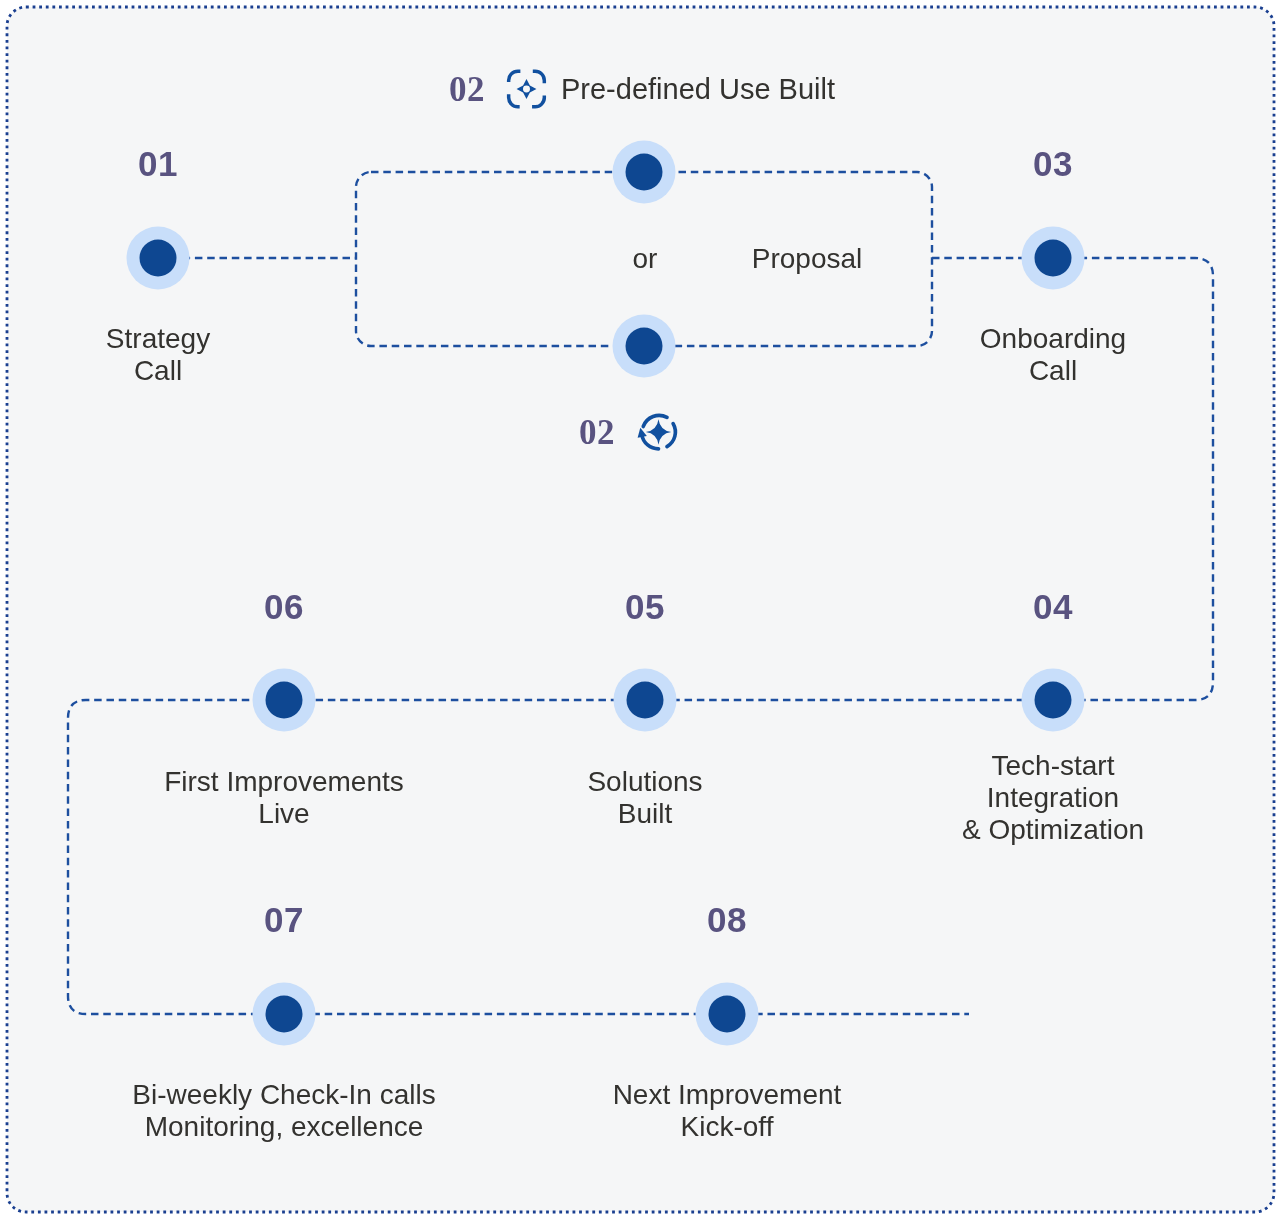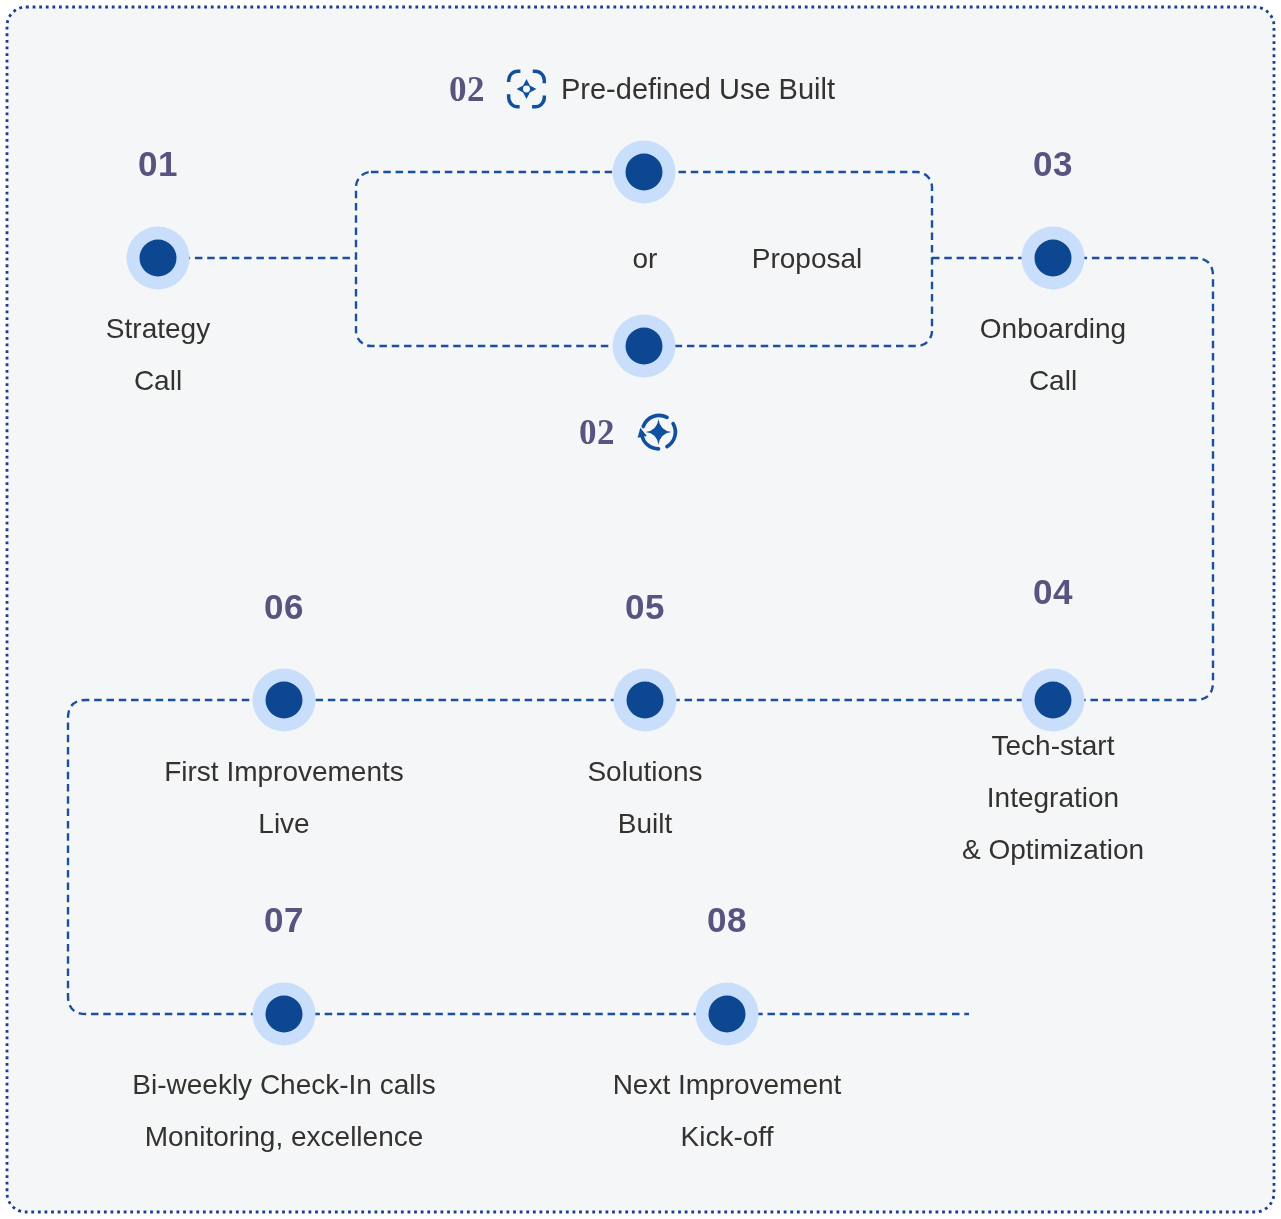--- a/index.html
+++ b/index.html
@@ -21,21 +21,21 @@
     background:var(--node_halo);transform:translate(-50%,-50%);
     display:flex;align-items:center;justify-content:center;
   }
   .dot{width:37px;height:37px;border-radius:50%;background:var(--node_fill);}
   .num{
     position:absolute;transform:translate(-50%,-50%);
     font-size:35px;font-weight:700;color:var(--step_number);letter-spacing:.5px;white-space:nowrap;
   }
   .lbl{
     position:absolute;transform:translate(-50%,-50%);text-align:center;
-    white-space:pre-line;font-size:28px;line-height:52px;color:var(--label_text);
+    white-space:pre-line;font-size:28px;line-height:32px;color:var(--label_text);
   }
   .hdr{
     position:absolute;transform:translate(-50%,-50%);
     display:flex;align-items:center;white-space:nowrap;
   }
   .hdr .num-inline{font-size:35px;font-weight:700;color:var(--step_number);letter-spacing:.5px;font-family:Liberation Serif, serif;}
   .hdr .icon{margin-left:21px;margin-right:14px;flex:0 0 auto;display:block;}
   .hdr .hdr-label{font-size:29px;color:var(--label_text);}
   .mid-txt{
     position:absolute;transform:translate(-50%,-50%);
@@ -62,21 +62,21 @@
 
     <path class="dash" d="M158 258 L356 258"></path>
 
     <rect class="dash" x="356" y="172" width="576" height="174" rx="15"></rect>
 
     <path class="dash" d="M932 258 L1195 258 Q1213 258 1213 276 L1213 682 Q1213 700 1195 700 L86 700 Q68 700 68 718 L68 996 Q68 1014 86 1014 L969 1014"></path>
   </svg>
 
   <div class="num" style="left:158px;top:164px">01</div>
   <div class="num" style="left:1053px;top:164px">03</div>
-  <div class="num" style="left:1053px;top:592px">04</div>
+  <div class="num" style="left:1053px;top:607px">04</div>
   <div class="num" style="left:645px;top:607px">05</div>
   <div class="num" style="left:284px;top:607px">06</div>
   <div class="num" style="left:284px;top:920px">07</div>
   <div class="num" style="left:727px;top:920px">08</div>
 
   <div class="hdr" style="left:642px;top:89px">
     <span class="num-inline">02</span>
     <svg class="icon" width="41" height="41" viewBox="0 0 40 40">
       <rect class="icon-stroke" x="2.6" y="2.6" width="34.8" height="34.8" rx="9" stroke-width="3.4" stroke-dasharray="19 12.1" stroke-dashoffset="16.55"></rect>
       <path class="icon-fill" fill-rule="evenodd" d="M20 10.3 L23.3 16.7 L29.7 20 L23.3 23.3 L20 29.7 L16.7 23.3 L10.3 20 L16.7 16.7 Z

